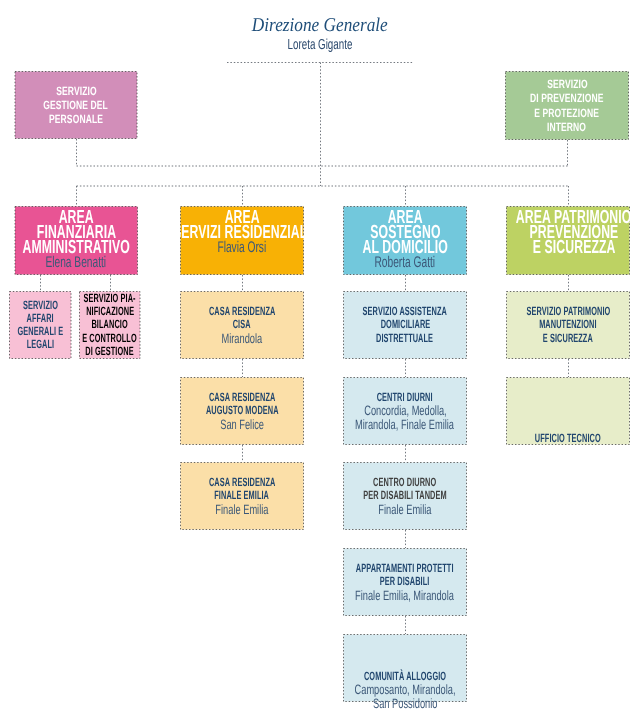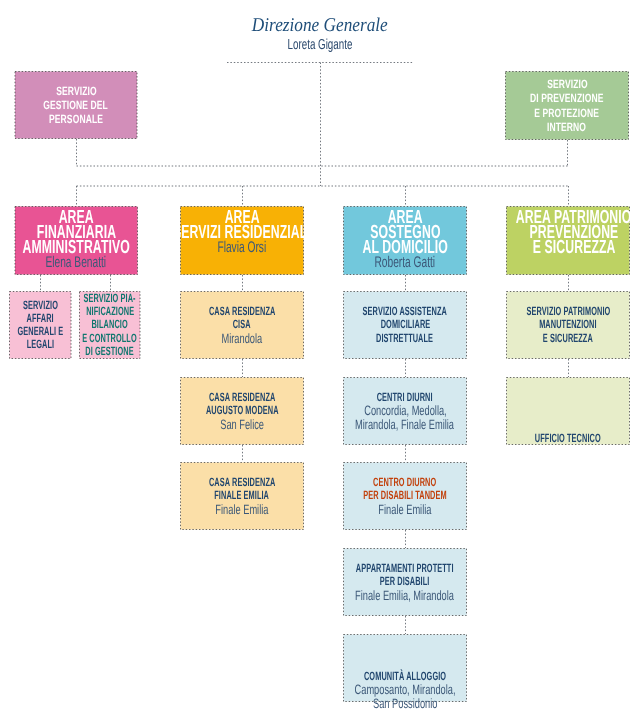--- a/index.html
+++ b/index.html
@@ -200,21 +200,21 @@
           </span>
           <span class="ln">
             <i>GENERALI E</i>
           </span>
           <span class="ln">
             <i>LEGALI</i>
           </span>
         </div>
       </div>
       <div class="box navy" style="left: 79px; top: 291px; width: 61.5px; height: 68px;">
-        <div class="ttl" style="color: #0f766e; text-align: right;">
+        <div class="ttl" style="color: #000000; text-align: right;">
           <span class="ln">
             <i>SERVIZIO PIA-</i>
           </span>
           <span class="ln">
             <i>NIFICAZIONE</i>
           </span>
           <span class="ln">
             <i>BILANCIO</i>
           </span>
           <span class="ln">
@@ -292,21 +292,21 @@
         <div class="per" style="color: rgb(60, 88, 120);">
           <span class="ln">
             <i>Concordia, Medolla,</i>
           </span>
           <span class="ln">
             <i>Mirandola, Finale Emilia</i>
           </span>
         </div>
       </div>
       <div class="box navy" style="left: 343px; top: 462px; width: 124px; height: 68px;">
-        <div class="ttl" style="color: #c2410c;">
+        <div class="ttl" style="color: #404040;">
           <span class="ln">
             <i>CENTRO DIURNO</i>
           </span>
           <span class="ln">
             <i>PER DISABILI TANDEM</i>
           </span>
         </div>
         <div class="per" style="color: rgb(60, 88, 120);">
           <span class="ln">
             <i>Finale Emilia</i>

